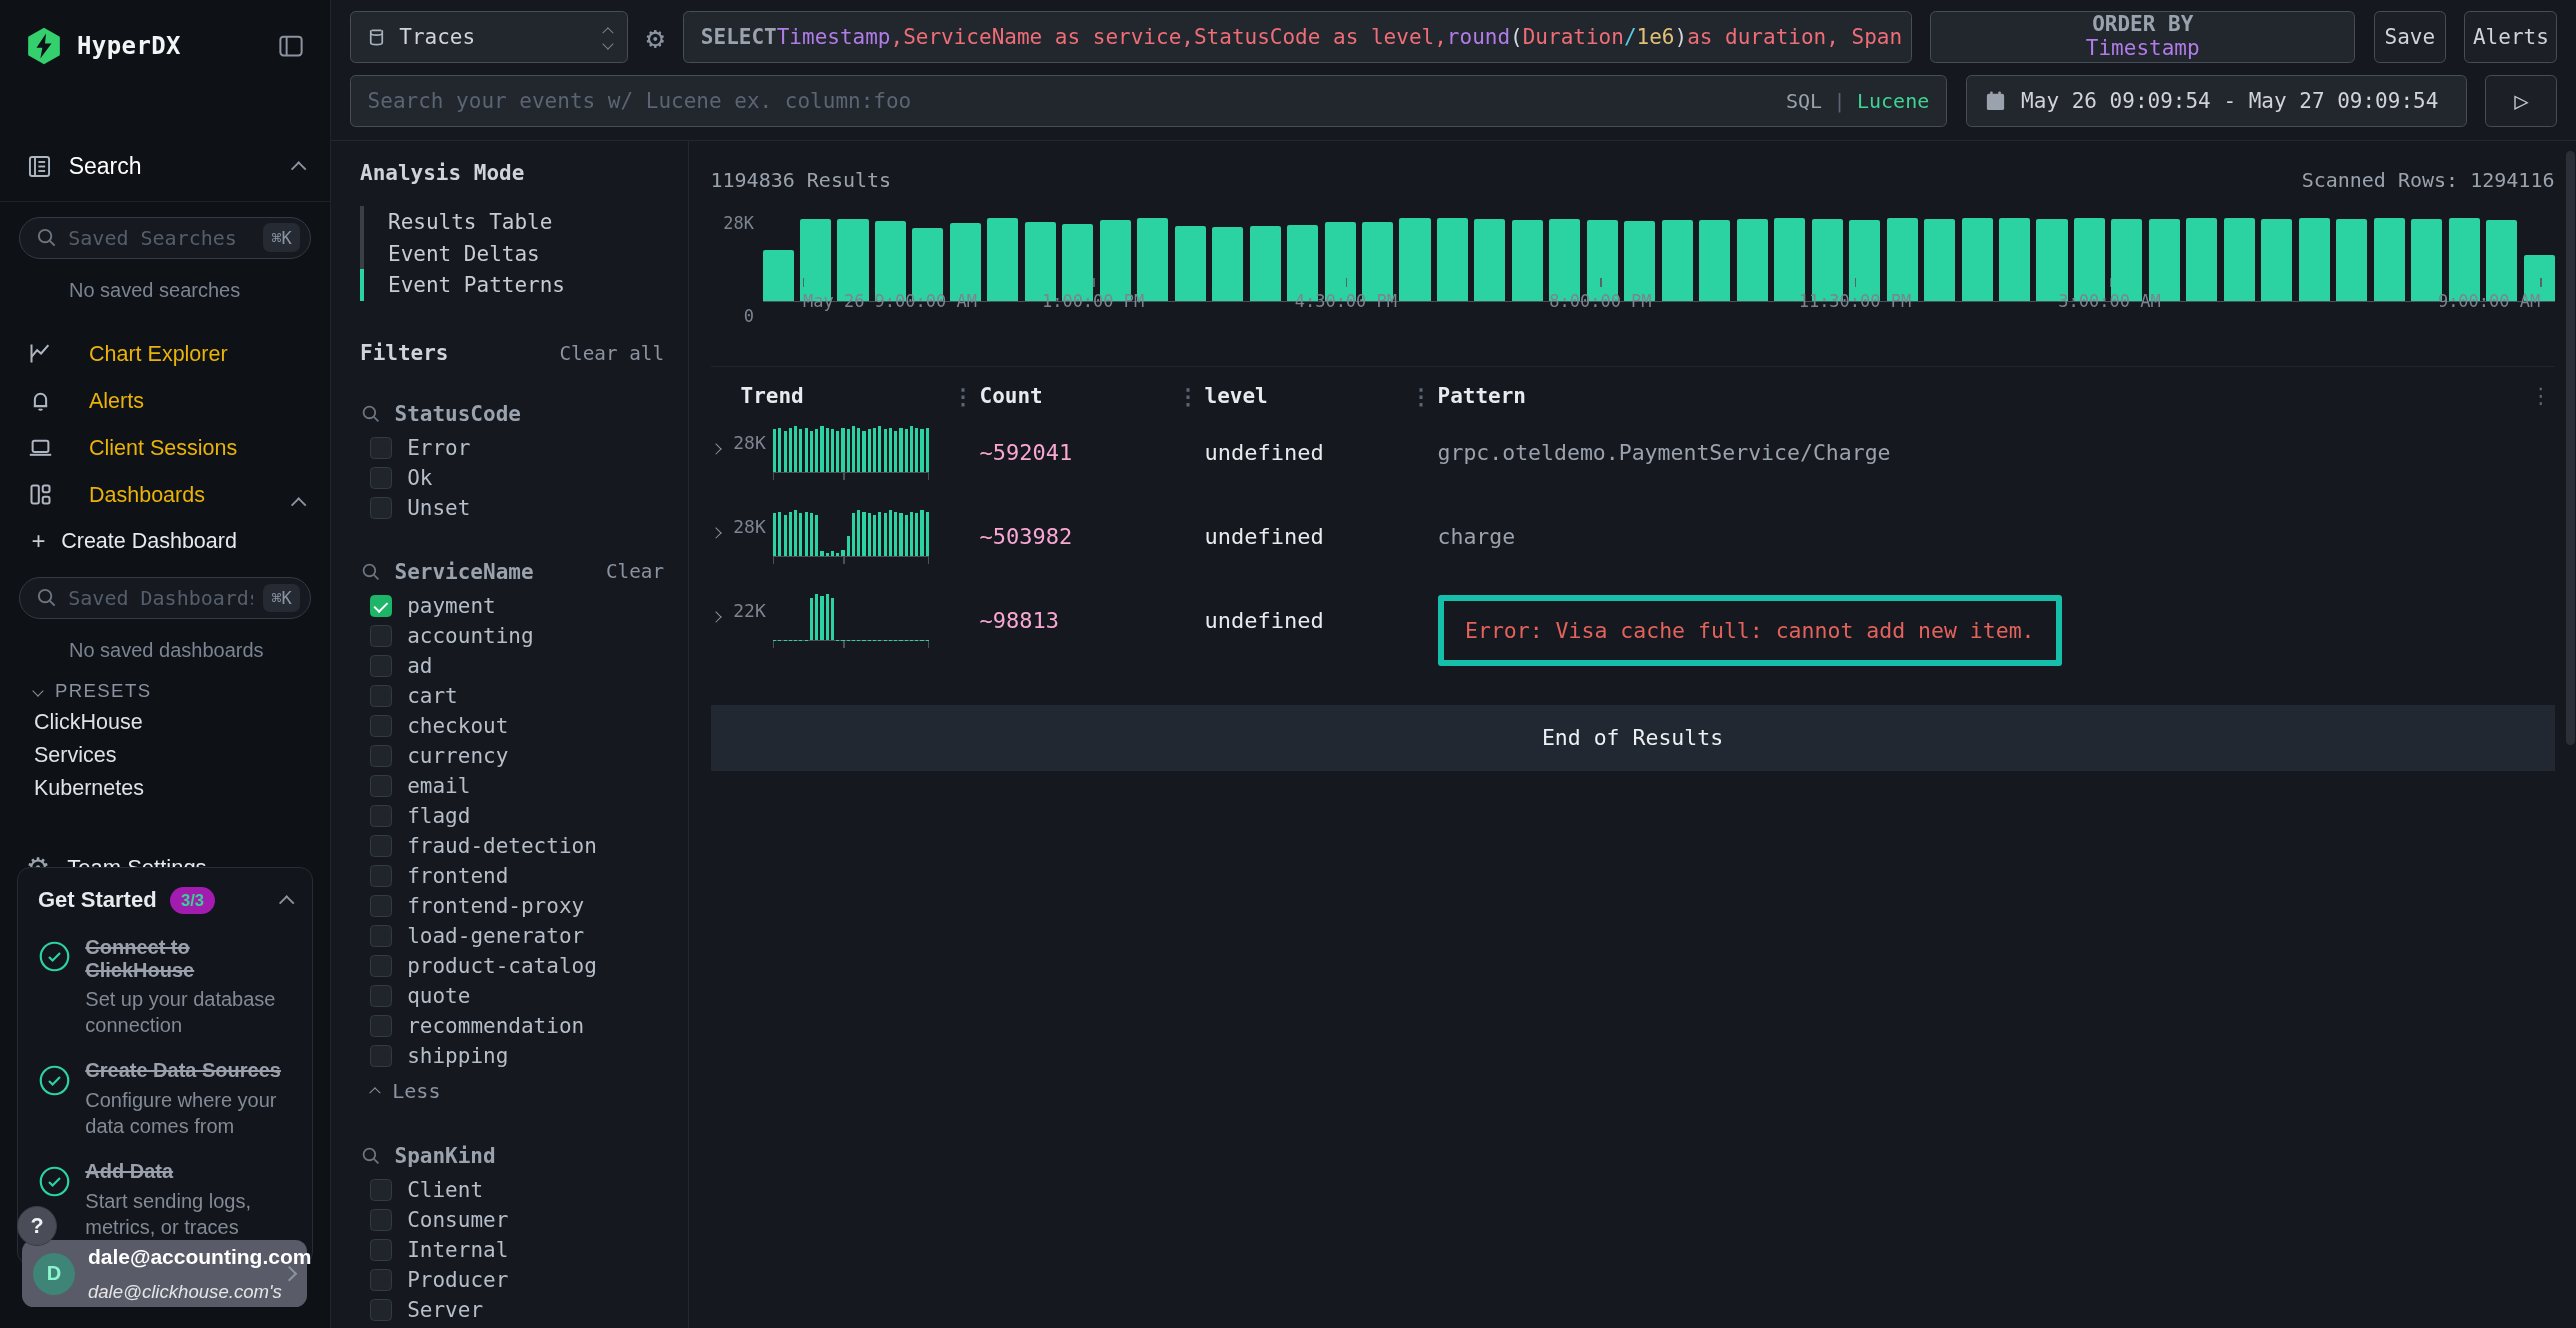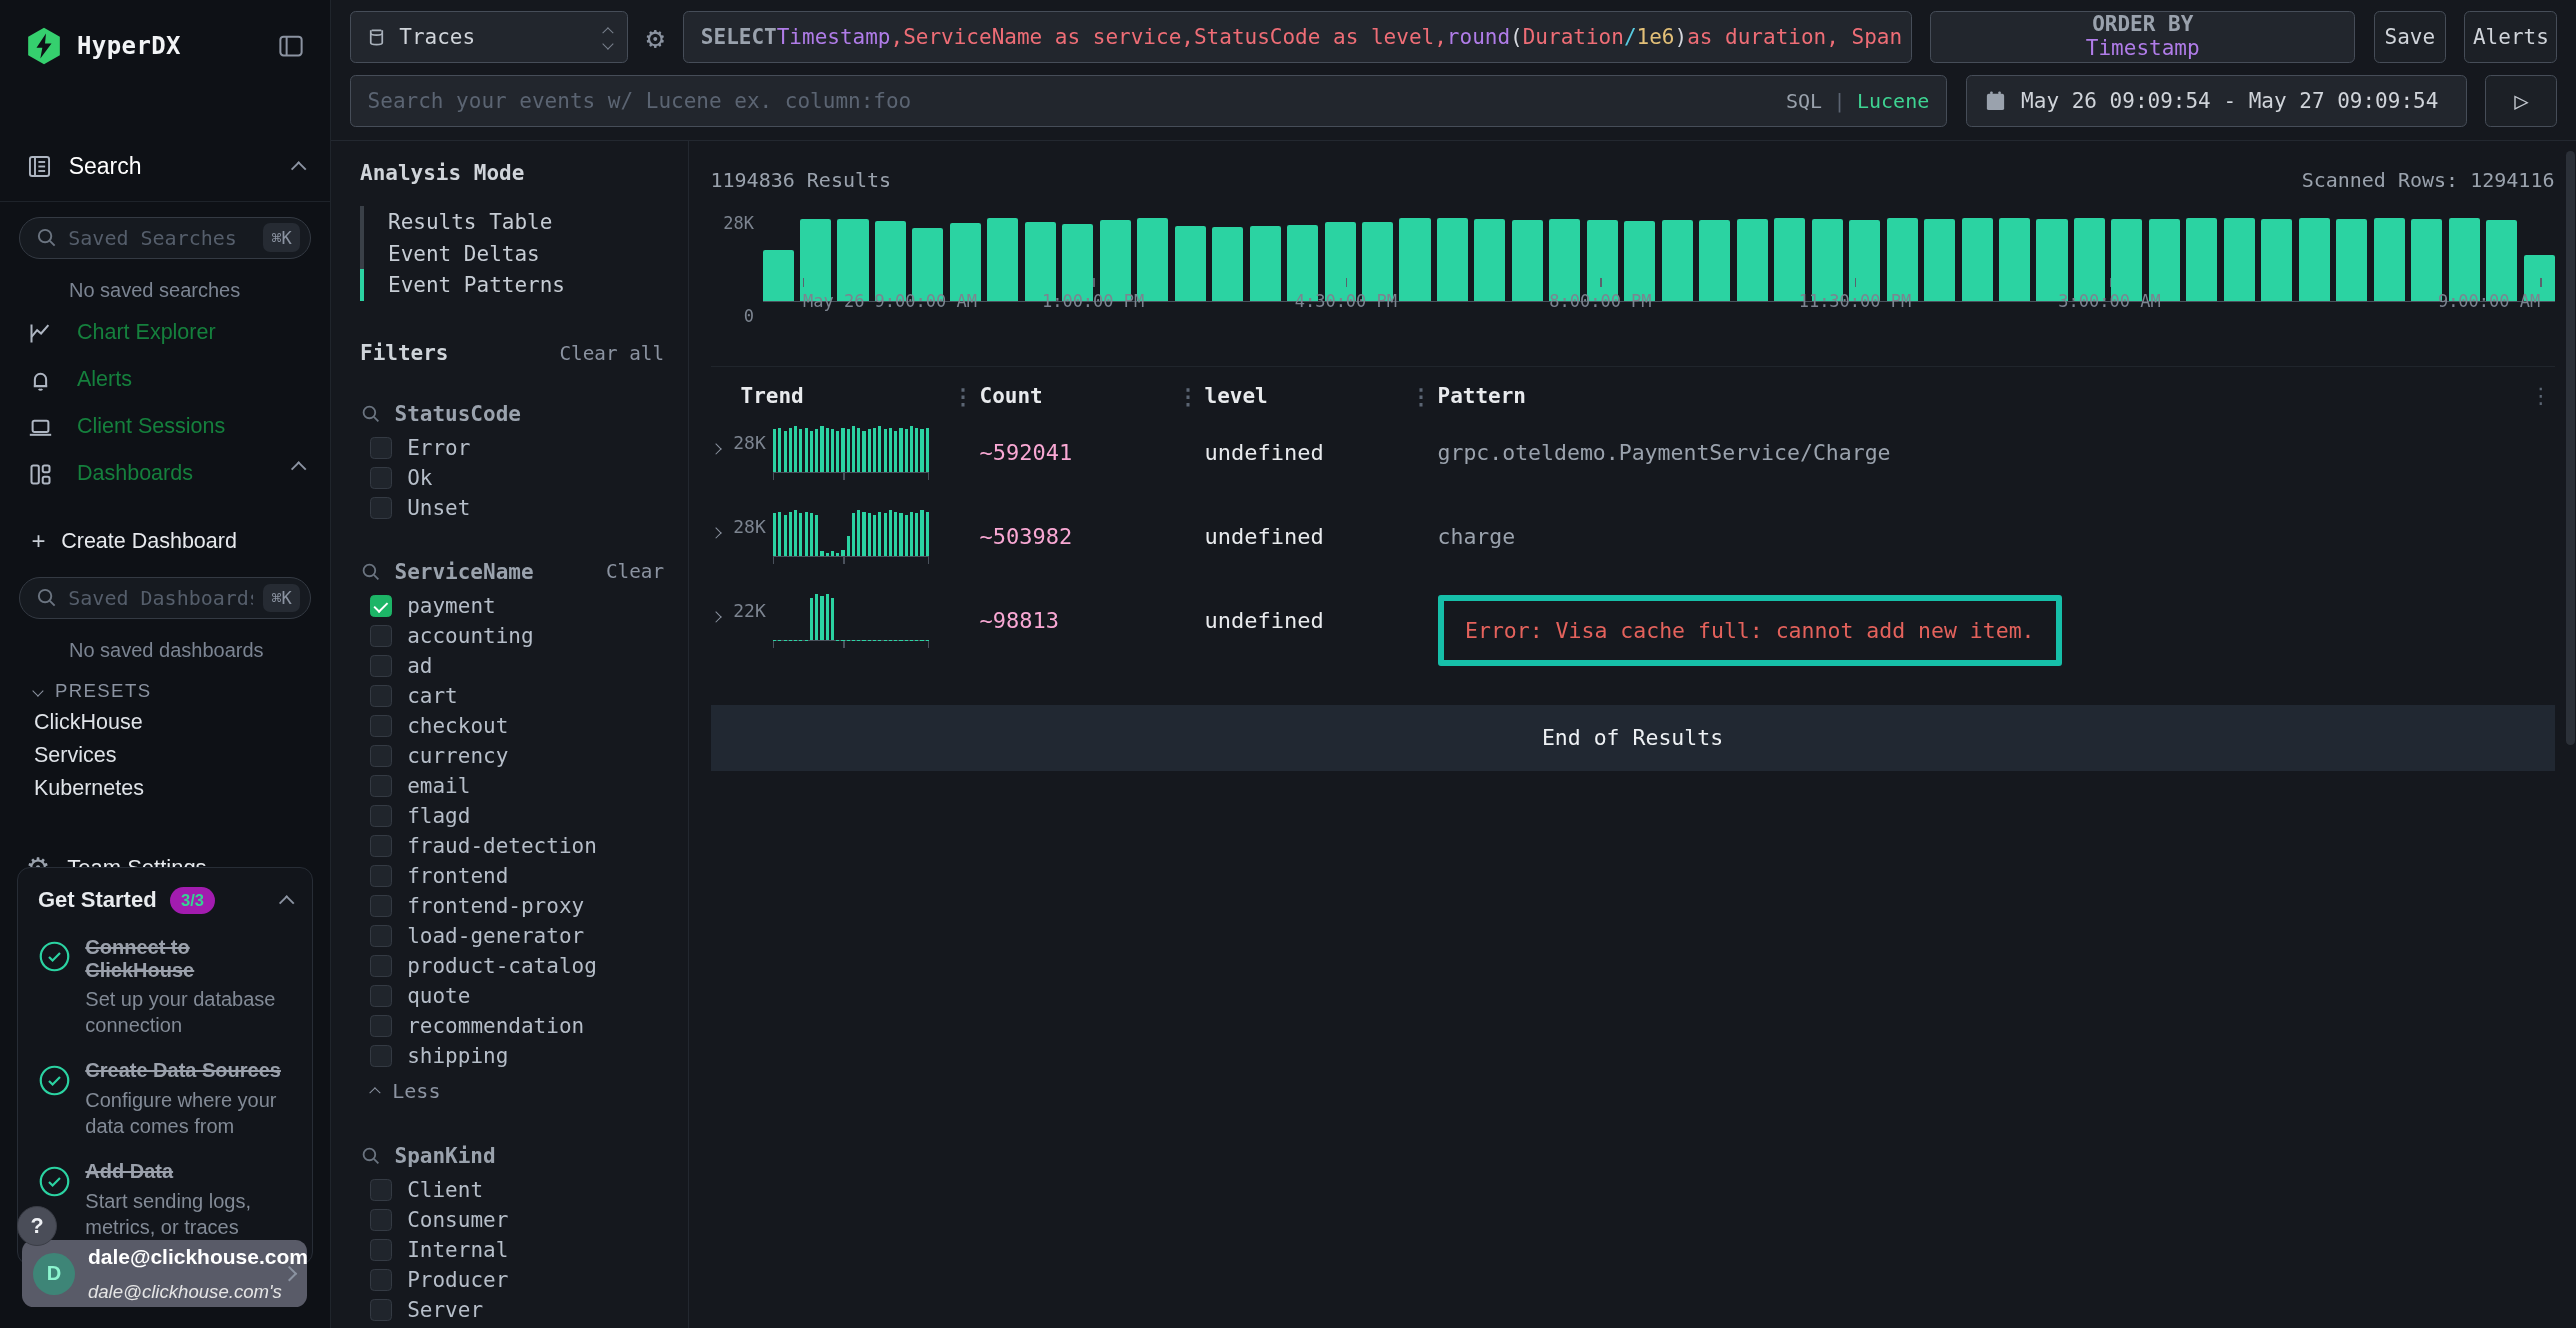--- a/index.html
+++ b/index.html
@@ -25,22 +25,22 @@
   .pill { margin:14.3px 18.6px 0; height:42px; border:1.4px solid #343a43; background:#161a20;
     border-radius:21.5px; display:flex; align-items:center; padding:0 10px 0 15.7px; gap:10px; }
   .pill input { flex:1; min-width:0; background:transparent; border:none; outline:none;
     color:#8b93a1; font-size:20px; font-family:"DejaVu Sans Mono","Liberation Mono",monospace; }
   .pill input::placeholder { color:#555e6b; }
   .kbd { background:#262b33; color:#8b93a1; border-radius:7.2px; font-size:17px;
     padding:4.3px 8.6px; flex:none; }
   .empty-note { margin:20px 0 0 69px; font-size:20px; color:#7b8492; }
 
   .nav-list { margin-top:18.6px; }
-  .nav-item { height:47px; display:flex; align-items:flex-start; gap:22px; padding:0 26px;
-    font-size:21.5px; color:#15803d; cursor:pointer; }
+  .nav-item { height:47px; display:flex; align-items:flex-end; gap:34px; padding:0 26px;
+    font-size:21.5px; color:#eab308; cursor:pointer; }
   .nav-item .ico { width:29px; display:flex; justify-content:center; color:#aeb6c2; flex:none; }
   .nav-item .txt { flex:1; }
 
   .create-dash { margin-top:11.4px; height:43px; display:flex; align-items:center; gap:15.7px;
     padding:0 31.5px; font-size:21.5px; color:#e6e9ed; }
   .plus { font-size:24px; color:#c7cdd5; }
 
   .presets-row { margin-top:13px; height:31.5px; display:flex; align-items:center; gap:13px;
     padding:0 34px; color:#8b93a1; font-size:18.6px; letter-spacing:1.4px; }
   .preset-item { height:33px; display:flex; align-items:center; padding:0 34px;
@@ -373,21 +373,21 @@
         </span>
         <span class="gs-item-title">Search Your Events</span>
       </div>
     </div>
 
     <div class="help-bubble">?</div>
 
     <div class="user-chip">
       <span class="avatar">D</span>
       <span style="flex:1;min-width:0;">
-        <div class="user-email">dale@clickhouse.com</div>
+        <div class="user-email">dale@accounting.com</div>
         <div class="user-org">dale@clickhouse.com's</div>
       </span>
       <span class="chev right"></span>
     </div>
   </aside>
 
   <div class="main">
 
     <div class="topbar mono">
       <div class="tb-row">

